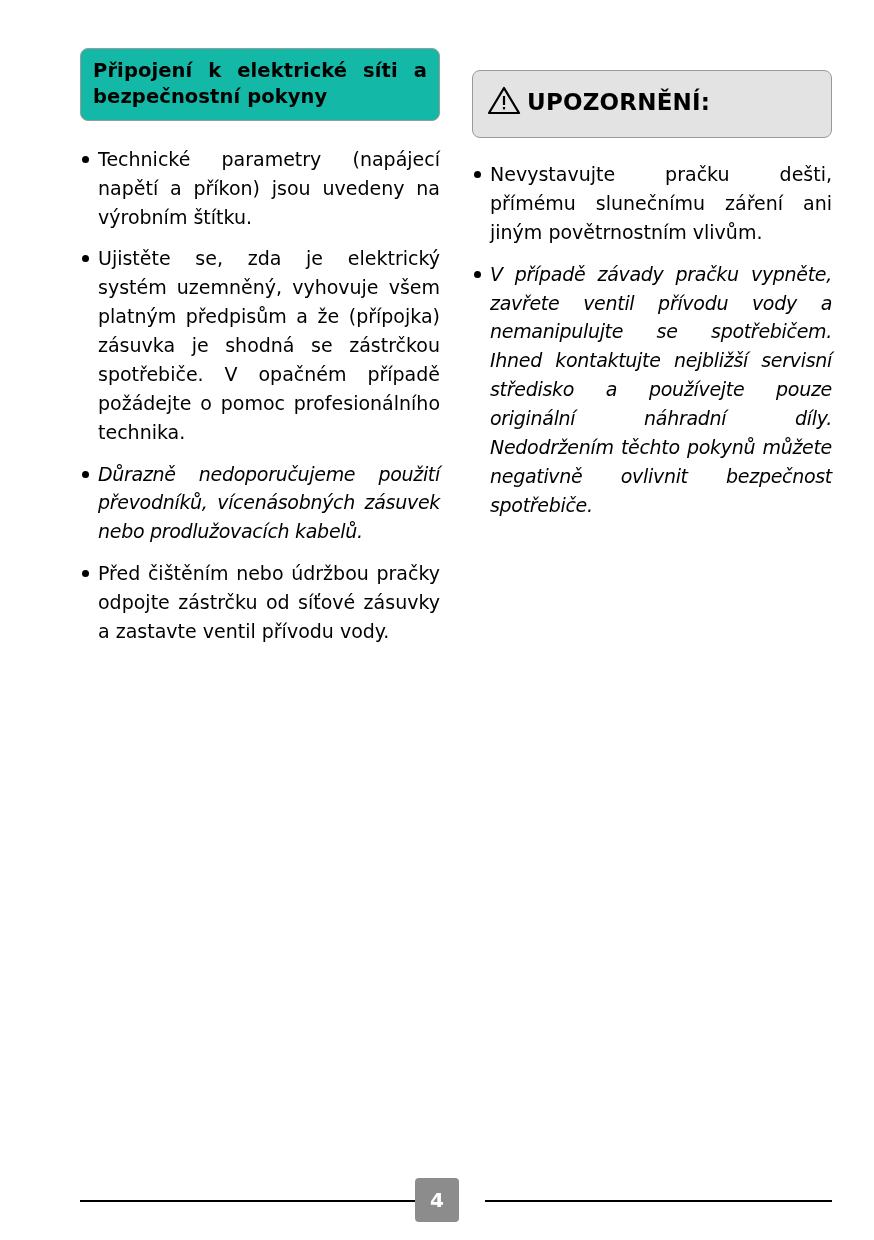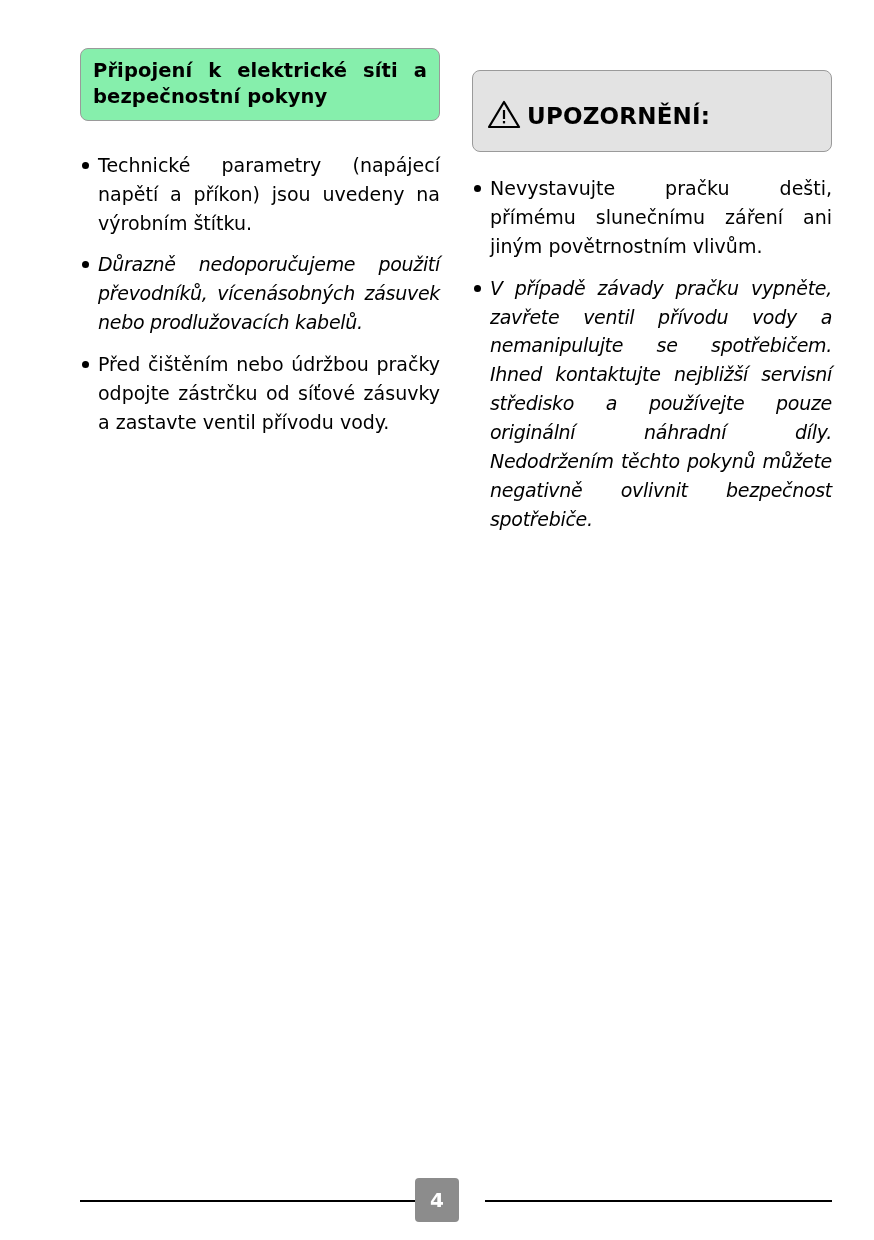--- a/index.html
+++ b/index.html
@@ -30,25 +30,25 @@
     width: 752px;
     display: flex;
     gap: 32px;
   }
   .col {
     width: 360px;
   }
 
   
   .heading-box {
-    background: #86efac;
+    background: #14b8a6;
     border: 1px solid #9a9a9a;
     border-radius: 8px;
     padding: 9px 12px 10px 12px;
-    margin-bottom: 30px;
+    margin-bottom: 24px;
   }
   .heading-box .heading-text {
     font-size: 19.5px;
     font-weight: bold;
     line-height: 1.33;
     text-align: justify;
     text-align-last: left;
     letter-spacing: 0.1px;
   }
 
@@ -71,21 +71,21 @@
     background: #000;
     border-radius: 50%;
   }
   .bullet.tight { letter-spacing: -0.3px; font-style: italic; }
 
   
   .warn-box {
     background: #e3e3e3;
     border: 1px solid #9a9a9a;
     border-radius: 8px;
-    padding: 28px 14px 14px 14px;
+    padding: 14px 14px 14px 14px;
     margin: 22px 0 22px 0;
   }
   .warn-head {
     display: flex;
     align-items: center;
     gap: 6px;
     margin-bottom: 4px;
   }
   .warn-title {
     font-size: 23px;
@@ -141,20 +141,21 @@
   <div class="columns">
 
     <div class="col">
 
       <div class="heading-box">
         <div class="heading-text">Připojení k elektrické síti a bezpečnostní pokyny</div>
       </div>
 
       <div class="bullet">Technické parametry (napájecí napětí a příkon) jsou uvedeny na výrobním štítku.</div>
 
+      <div class="bullet">Ujistěte se, zda je elektrický systém uzemněný, vyhovuje všem platným předpisům a že (přípojka) zásuvka je shodná se zástrčkou spotřebiče. V opačném případě požádejte o pomoc profesionálního technika.</div>
 
       <div class="bullet tight">Důrazně nedoporučujeme použití převodníků, vícenásobných zásuvek nebo prodlužovacích kabelů.</div>
 
       <div class="bullet">Před čištěním nebo údržbou pračky odpojte zástrčku od síťové zásuvky a zastavte ventil přívodu vody.</div>
 
     </div>
 
     <div class="col">
 
 

